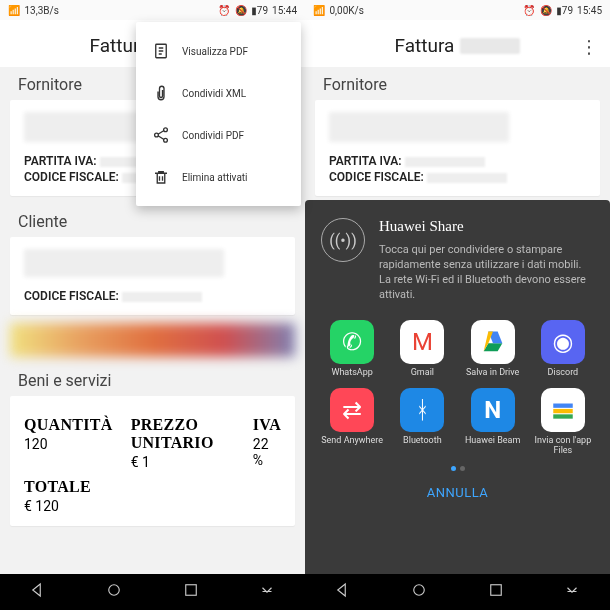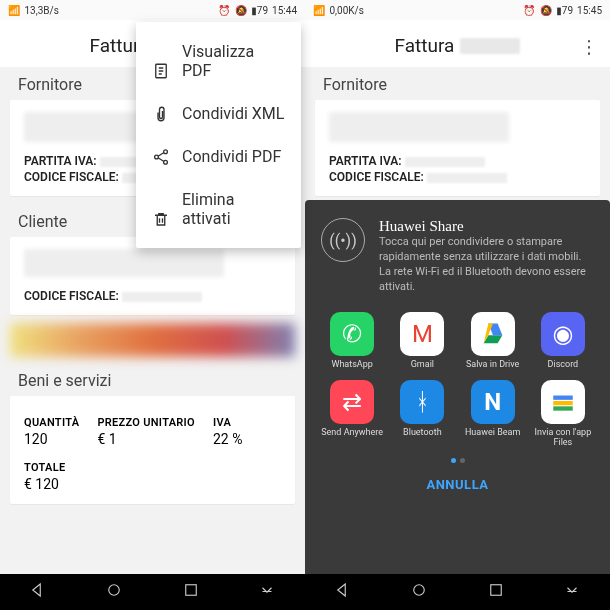--- a/index.html
+++ b/index.html
@@ -14,43 +14,43 @@
 .header-redact { width: 60px; height: 16px; background: #e8e8e8; margin-left: 6px; border-radius: 2px; filter: blur(1px); }
 .more-btn { position: absolute; right: 12px; top: 16px; font-size: 18px; color: #444; }
 .section-label { font-size: 16px; color: #444; padding: 8px 18px 6px; }
 .card { background: #fff; margin: 0 10px 8px; border-radius: 2px; padding: 12px 14px; box-shadow: 0 1px 1px rgba(0,0,0,0.05); }
 .redact-block { background: #eee; border-radius: 2px; filter: blur(2px); }
 .label-line { font-size: 12px; font-weight: 600; color: #222; margin-top: 2px; }
 .label-line .redact-inline { display: inline-block; width: 80px; height: 10px; background: #eee; vertical-align: middle; filter: blur(1px); }
 .color-bar { height: 34px; margin: 6px 10px; border-radius: 2px; background: linear-gradient(90deg, #f0e080,#e8a060,#e07040,#d05050,#8080b0); filter: blur(6px); }
 .tbl { display: flex; gap: 18px; margin-top: 8px; font-size: 12px; }
 .tbl-col { display: flex; flex-direction: column; }
-.tbl-h { font-weight: 600; font-size: 11px; letter-spacing: .3px; }
+.tbl-h { font-weight: 600; font-size: 16px; letter-spacing: .3px; font-family: Liberation Serif, serif; }
 .tbl-v { font-size: 14px; margin-top: 2px; }
 .navbar { height: 36px; background: #000; display: flex; align-items: center; justify-content: space-around; color: #ccc; }
 .navbar svg { width: 18px; height: 18px; }
 
 .menu { position: absolute; top: 22px; right: 4px; width: 165px; background: #fff; border-radius: 2px; box-shadow: 0 4px 12px rgba(0,0,0,0.25); padding: 8px 0; z-index: 10; }
-.menu-item { display: flex; align-items: flex-end; gap: 12px; padding: 12px 16px; font-size: 16px; color: #333; }
+.menu-item { display: flex; align-items: center; gap: 12px; padding: 12px 16px; font-size: 10px; color: #333; }
 .menu-item svg { width: 18px; height: 18px; flex-shrink: 0; }
 
 .share { position: absolute; left: 0; right: 0; bottom: 36px; top: 200px; background: #3a3a3a; border-radius: 4px 4px 0 0; padding: 18px 16px 10px; color: #fff; display: flex; flex-direction: column; }
 .huawei-row { display: flex; gap: 14px; align-items: flex-start; }
 .huawei-icon { width: 44px; height: 44px; border: 1.5px solid #aaa; border-radius: 50%; display: flex; align-items: center; justify-content: center; font-size: 16px; color: #ccc; flex-shrink: 0; }
 .huawei-text { flex: 1; }
 .huawei-title { font-size: 15px; font-weight: 500; font-family: Liberation Serif, serif; }
-.huawei-desc { font-size: 11px; color: #bbb; line-height: 1.35; margin-top: 0; }
+.huawei-desc { font-size: 11px; color: #bbb; line-height: 1.35; margin-top: 8px; }
 .app-grid { display: grid; grid-template-columns: repeat(4, 1fr); gap: 10px 8px; margin-top: 18px; }
 .app { display: flex; flex-direction: column; align-items: center; gap: 4px; }
 .app-icon { width: 44px; height: 44px; border-radius: 10px; display: flex; align-items: center; justify-content: center; font-size: 24px; }
 .app-label { font-size: 9px; color: #ddd; text-align: center; line-height: 1.1; }
 .dots { display: flex; gap: 4px; justify-content: center; margin-top: 10px; }
 .dot { width: 5px; height: 5px; border-radius: 50%; background: #666; }
 .dot.active { background: #3ea6ff; }
-.cancel { text-align: center; color: #3ea6ff; font-size: 13px; font-weight: 700; letter-spacing: .5px; padding: 14px 0 6px; }
+.cancel { text-align: center; color: #3ea6ff; font-size: 13px; font-weight: 400; letter-spacing: .5px; padding: 14px 0 6px; }
 </style>
 </head>
 <body>
 
 <div class="phone">
   <div class="statusbar">
     <div class="sb-left">
       <span>📶</span>
       <span>13,3B/s</span>
     </div>
@@ -87,21 +87,21 @@
           </div>
         <div class="tbl-col">
             <span class="tbl-h">PREZZO UNITARIO</span>
             <span class="tbl-v">€ 1</span>
           </div>
         <div class="tbl-col">
             <span class="tbl-h">IVA</span>
             <span class="tbl-v">22 %</span>
           </div>
       </div>
-      <div class="tbl" style="margin-top:14px">
+      <div class="tbl" style="margin-top:8px">
           <div class="tbl-col">
             <span class="tbl-h">TOTALE</span>
             <span class="tbl-v">€ 120</span>
           </div>
         </div>
     </div>
   </div>
 
   <div class="menu">
     <div class="menu-item">

